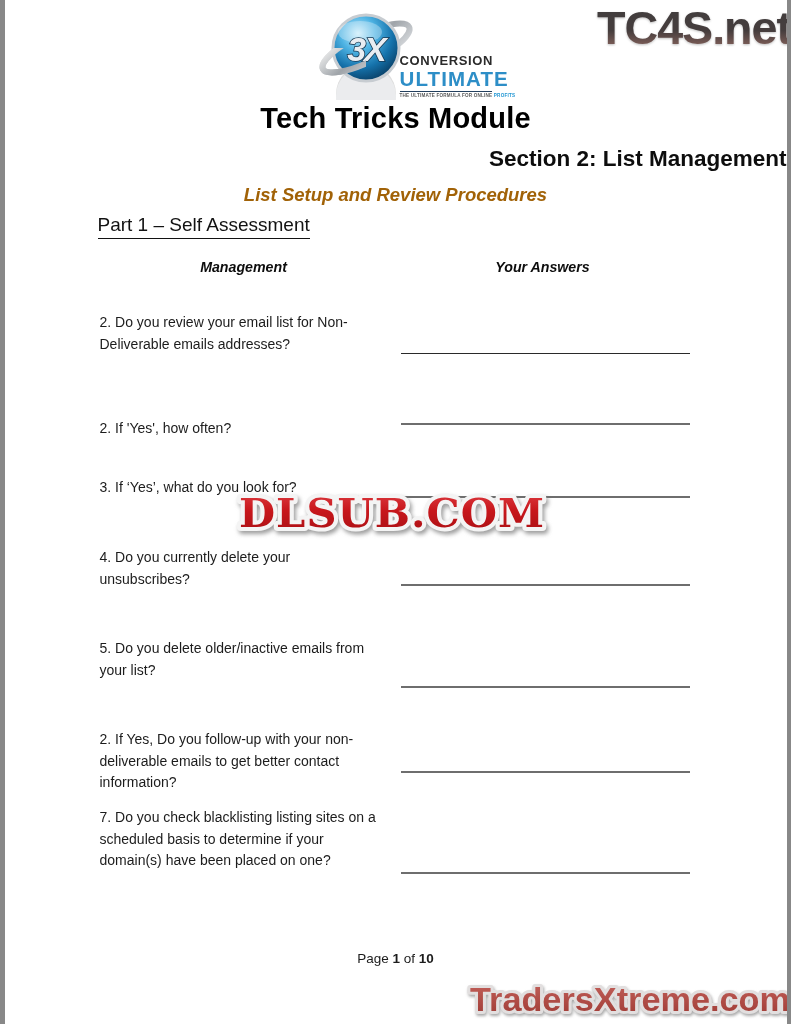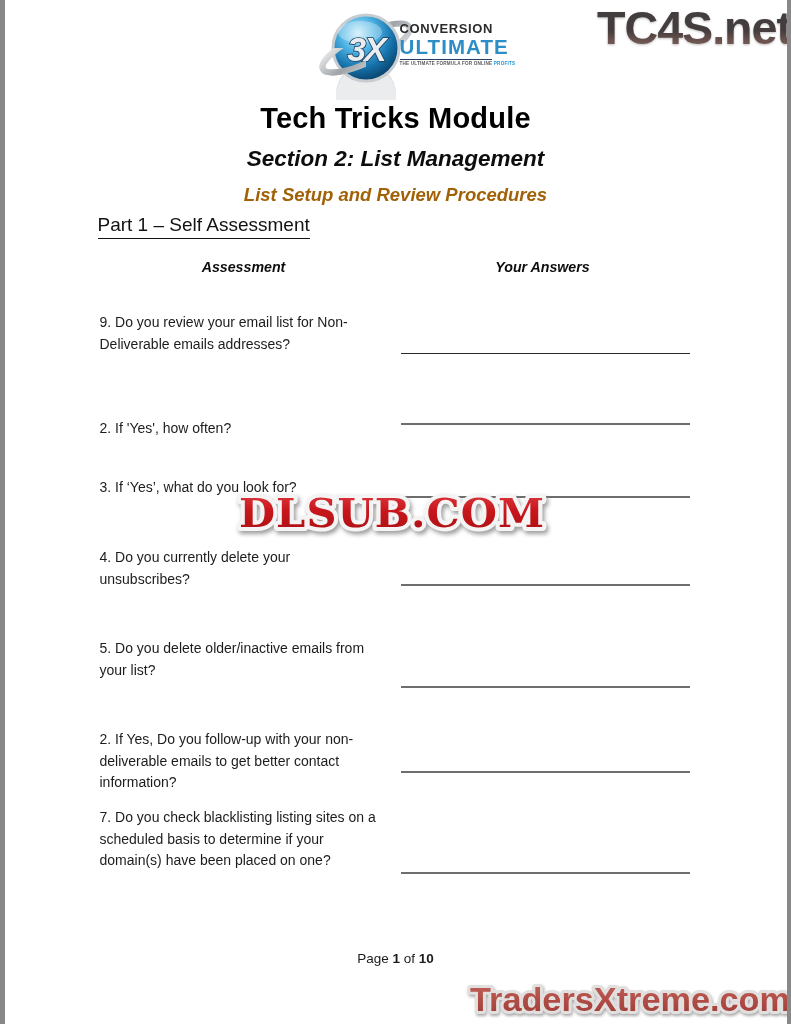--- a/index.html
+++ b/index.html
@@ -4,34 +4,34 @@
 <style>
   html,body{margin:0;padding:0;background:#888;}
   .page{
     position:relative;width:782px;height:1024px;background:#ffffff;
     font-family:"Liberation Sans",sans-serif;overflow:hidden;margin:0 auto;
   }
   
   .logo{position:absolute;left:303px;top:0;width:190px;height:100px;}
   .logo-mark{position:absolute;left:6px;top:8px;}
   .logo-text{position:absolute;left:92px;top:22px;width:92px;}
-  .logo-line1{font-size:13px;font-weight:800;color:#2b2b2b;letter-spacing:.6px;line-height:14px;}
+  .logo-line1{font-size:13px;font-weight:800;color:#2b2b2b;letter-spacing:.6px;line-height:14px;margin-top:32px;}
   .logo-line2{font-size:20.5px;font-weight:800;color:#2d8ec7;letter-spacing:1.1px;line-height:21px;}
   .logo-tagline{margin-top:2px;border-top:1.5px solid #24405e;padding-top:1px;
     font-size:4.6px;color:#5a5a5a;font-weight:bold;letter-spacing:.2px;white-space:nowrap;}
   .logo-tagline .hl{color:#2196d3;}
   
   .wm-tc4s{position:absolute;left:588px;top:2px;}
   .wm-dlsub{position:absolute;left:226px;top:486px;z-index:6;}
   .wm-traders{position:absolute;left:458px;top:975px;}
   
   .doc-title{position:absolute;top:102px;left:0;width:100%;text-align:center;
     font-size:29px;font-weight:800;color:#000000;letter-spacing:.2px;}
-  .doc-section{position:absolute;top:146px;left:0;width:100%;text-align:center;
-    font-size:22.5px;font-weight:bold;font-style:italic;color:#0d0d0d;}
+  .doc-section{position:absolute;top:146px;left:0;width:100%;text-align:right;
+    font-size:22.5px;font-weight:bold;color:#0d0d0d;}
   .doc-subsection{position:absolute;top:184px;left:0;width:100%;text-align:center;
     font-size:18.5px;font-weight:bold;font-style:italic;color:#a16207;}
   .part-heading{position:absolute;left:93px;top:214px;font-size:19px;color:#121212;
     border-bottom:1.6px solid #121212;padding-bottom:2px;}
   .col-header{position:absolute;top:259px;font-size:14.2px;font-weight:bold;
     font-style:italic;color:#0d0d0d;text-align:center;width:292px;}
   .col-q{left:93px;} .col-a{left:392px;}
   
   .question{position:absolute;left:95px;width:308px;font-size:14px;line-height:21.5px;
     color:#1c1c1c;white-space:pre-line;}
@@ -106,24 +106,24 @@
       </linearGradient>
     </defs>
     <text x="101" y="42" text-anchor="middle" textLength="194" lengthAdjust="spacingAndGlyphs" font-family="Liberation Sans, sans-serif" font-size="46" font-weight="900" letter-spacing="-1" fill="url(#tc4s)" style="filter:drop-shadow(0 1px 1px rgba(0,0,0,.25))">TC4S.net</text>
   </svg>
 
   <div class="doc-title">Tech Tricks Module</div>
   <div class="doc-section">Section 2: List Management</div>
   <div class="doc-subsection">List Setup and Review Procedures</div>
   <div class="part-heading">Part 1 – Self Assessment</div>
 
-  <div class="col-header col-q">Assessment</div>
+  <div class="col-header col-q">Management</div>
   <div class="col-header col-a">Your Answers</div>
 
-  <div class="question" style="top:312px">9. Do you review your email list for Non-
+  <div class="question" style="top:312px">2. Do you review your email list for Non-
 Deliverable emails addresses?</div>
   <div class="question" style="top:418px">2. If 'Yes', how often?</div>
   <div class="question" style="top:477px">3. If ‘Yes’, what do you look for?</div>
   <div class="question" style="top:547px">4. Do you currently delete your
 unsubscribes?</div>
   <div class="question" style="top:638px">5. Do you delete older/inactive emails from
 your list?</div>
   <div class="question" style="top:729px">2. If Yes, Do you follow-up with your non-
 deliverable emails to get better contact
 information?</div>

